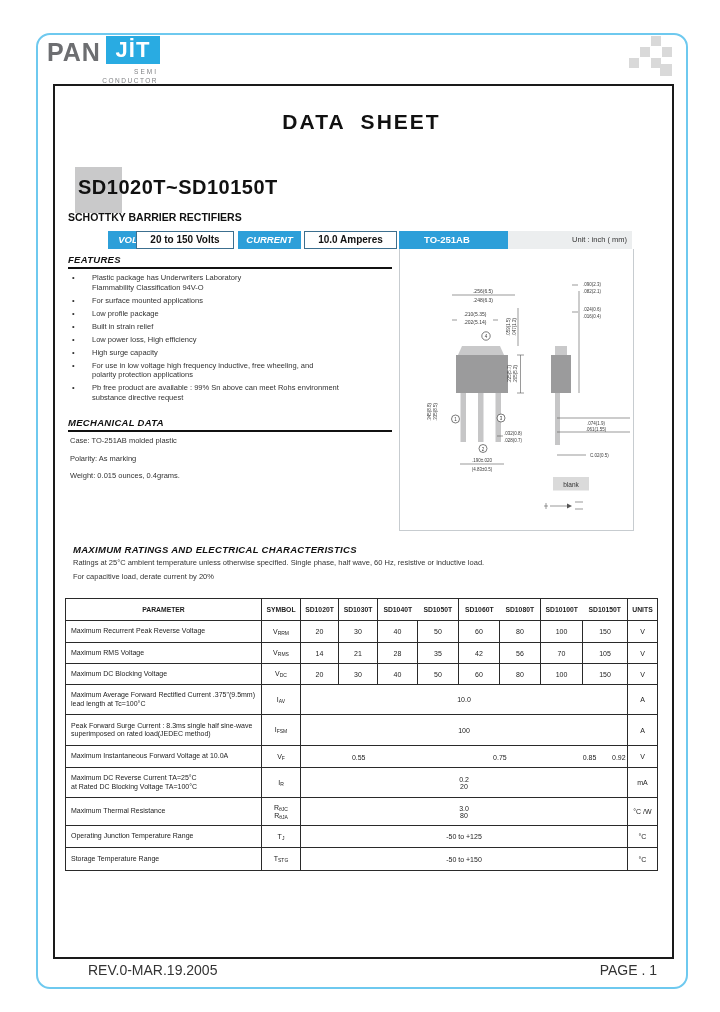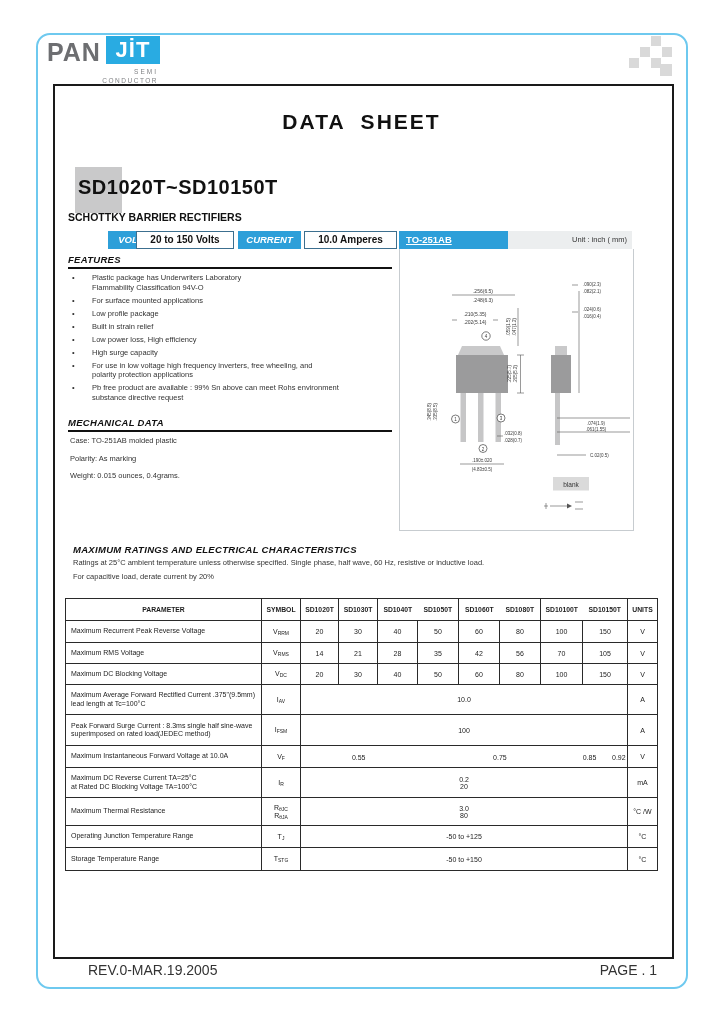--- a/index.html
+++ b/index.html
@@ -100,21 +100,21 @@
   <div class="abs" id="title">DATA  SHEET</div>
 
   <div class="abs" id="part-gray"></div>
   <div class="abs" id="part-number">SD1020T~SD10150T</div>
   <div class="abs" id="family">SCHOTTKY BARRIER RECTIFIERS</div>
 
   <div class="abs bluebox ital" style="left:68px;top:231px;width:65px;margin-left:40px;">VOLTAGE</div>
   <div class="abs valbox" style="left:136px;top:231px;width:96px;">20 to 150 Volts</div>
   <div class="abs bluebox ital" style="left:238px;top:231px;width:63px;">CURRENT</div>
   <div class="abs valbox" style="left:304px;top:231px;width:91px;">10.0 Amperes</div>
-  <div class="abs bluebox" style="left:399px;top:231px;width:109px;text-align:left;padding-left:7px;box-sizing:border-box;text-decoration:underline;">TO-251AB</div>
+  <div class="abs bluebox" style="left:399px;top:231px;width:109px;text-align:left;padding-left:25px;box-sizing:border-box;">TO-251AB</div>
   <div class="abs" id="unit-bar">Unit : inch ( mm)</div>
 
   <div class="abs" id="diagram-box">
     <svg width="233" height="281" viewBox="0 0 233 281">
 
       <text class="dim t5" x="83" y="43.5" text-anchor="middle">.256(6.5)</text>
       <line class="dl" x1="52" y1="46" x2="115" y2="46"></line>
       <text class="dim t5" x="83" y="53" text-anchor="middle">.248(6.3)</text>
 
       <line class="dl" x1="52" y1="71" x2="57" y2="71"></line>
@@ -225,21 +225,21 @@
       </div>
     <div class="feat">
         <span class="bullet">•</span>
         <span>
           <div class="fl">High surge capacity</div>
         </span>
       </div>
     <div class="feat">
         <span class="bullet">•</span>
         <span>
-          <div class="fl">For use in low voltage high frequency inverters, free wheeling, and</div>
+          <div class="fl">For use in low voltage high frequency inductive, free wheeling, and</div>
           <div class="fl">polarity protection applications</div>
         </span>
       </div>
     <div class="feat">
         <span class="bullet">•</span>
         <span>
           <div class="fl">Pb free product are available : 99% Sn above can meet Rohs environment</div>
           <div class="fl">substance directive request</div>
         </span>
       </div>

